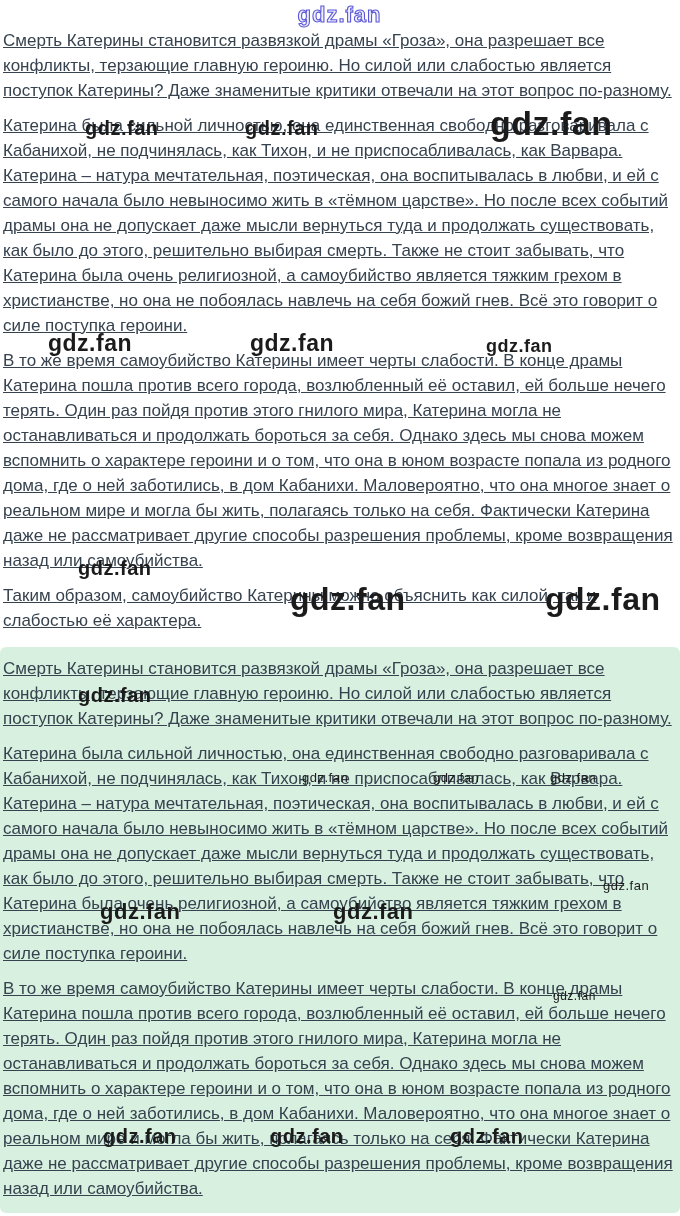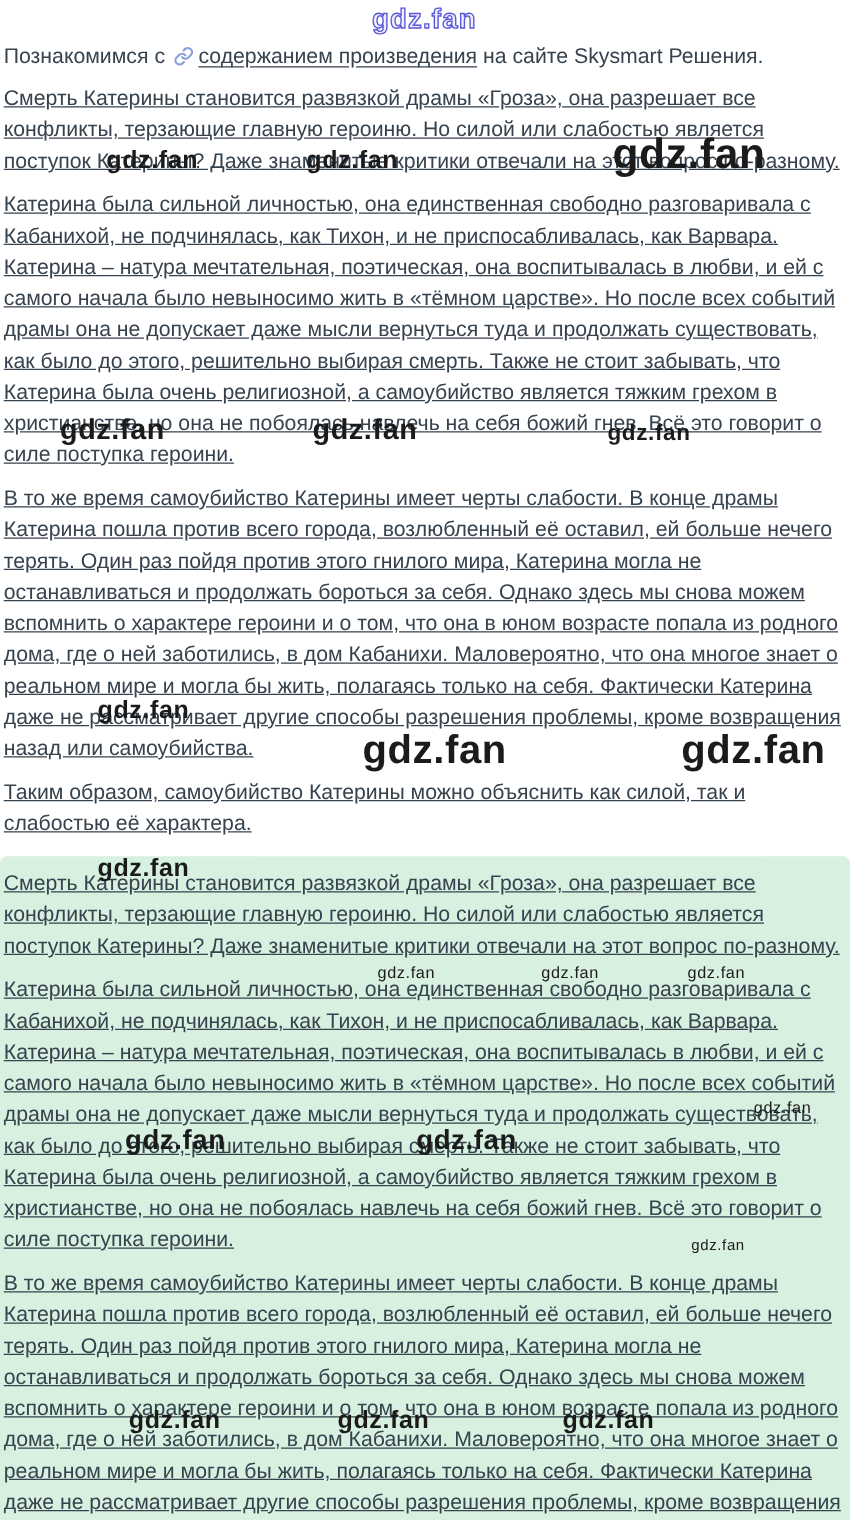--- a/index.html
+++ b/index.html
@@ -66,24 +66,20 @@
     letter-spacing:0.5px;
   }
 </style>
 </head>
 <body>
 
 <div class="page">
 
   <div class="wm-top">gdz.fan</div>
 
-  <p class="intro"><span>Познакомимся с </span><a class="link"><span class="link-icon"><svg width="16" height="16" viewBox="0 0 24 24" fill="none" stroke="#8aa0dc" stroke-width="2.6" stroke-linecap="round" stroke-linejoin="round">
-          <path d="M10 13a5 5 0 0 0 7.54.54l3-3a5 5 0 0 0-7.07-7.07l-1.72 1.71"></path>
-          <path d="M14 11a5 5 0 0 0-7.54-.54l-3 3a5 5 0 0 0 7.07 7.07l1.71-1.71"></path>
-        </svg></span><span>содержанием произведения</span></a><span> на сайте Skysmart Решения.</span></p>
 
   <section class="answer plain">
     <p>Смерть Катерины становится развязкой драмы «Гроза», она разрешает все конфликты, терзающие главную героиню. Но силой или слабостью является поступок Катерины? Даже знаменитые критики отвечали на этот вопрос по-разному.</p>
     <p>Катерина была сильной личностью, она единственная свободно разговаривала с Кабанихой, не подчинялась, как Тихон, и не приспосабливалась, как Варвара. Катерина – натура мечтательная, поэтическая, она воспитывалась в любви, и ей с самого начала было невыносимо жить в «тёмном царстве». Но после всех событий драмы она не допускает даже мысли вернуться туда и продолжать существовать, как было до этого, решительно выбирая смерть. Также не стоит забывать, что Катерина была очень религиозной, а самоубийство является тяжким грехом в христианстве, но она не побоялась навлечь на себя божий гнев. Всё это говорит о силе поступка героини.</p>
     <p>В то же время самоубийство Катерины имеет черты слабости. В конце драмы Катерина пошла против всего города, возлюбленный её оставил, ей больше нечего терять. Один раз пойдя против этого гнилого мира, Катерина могла не останавливаться и продолжать бороться за себя. Однако здесь мы снова можем вспомнить о характере героини и о том, что она в юном возрасте попала из родного дома, где о ней заботились, в дом Кабанихи. Маловероятно, что она многое знает о реальном мире и могла бы жить, полагаясь только на себя. Фактически Катерина даже не рассматривает другие способы разрешения проблемы, кроме возвращения назад или самоубийства.</p>
     <p>Таким образом, самоубийство Катерины можно объяснить как силой, так и слабостью её характера.</p>
   </section>
 
   <section class="answer highlighted" style="background: rgb(216, 240, 224);">
     <p>Смерть Катерины становится развязкой драмы «Гроза», она разрешает все конфликты, терзающие главную героиню. Но силой или слабостью является поступок Катерины? Даже знаменитые критики отвечали на этот вопрос по-разному.</p>

